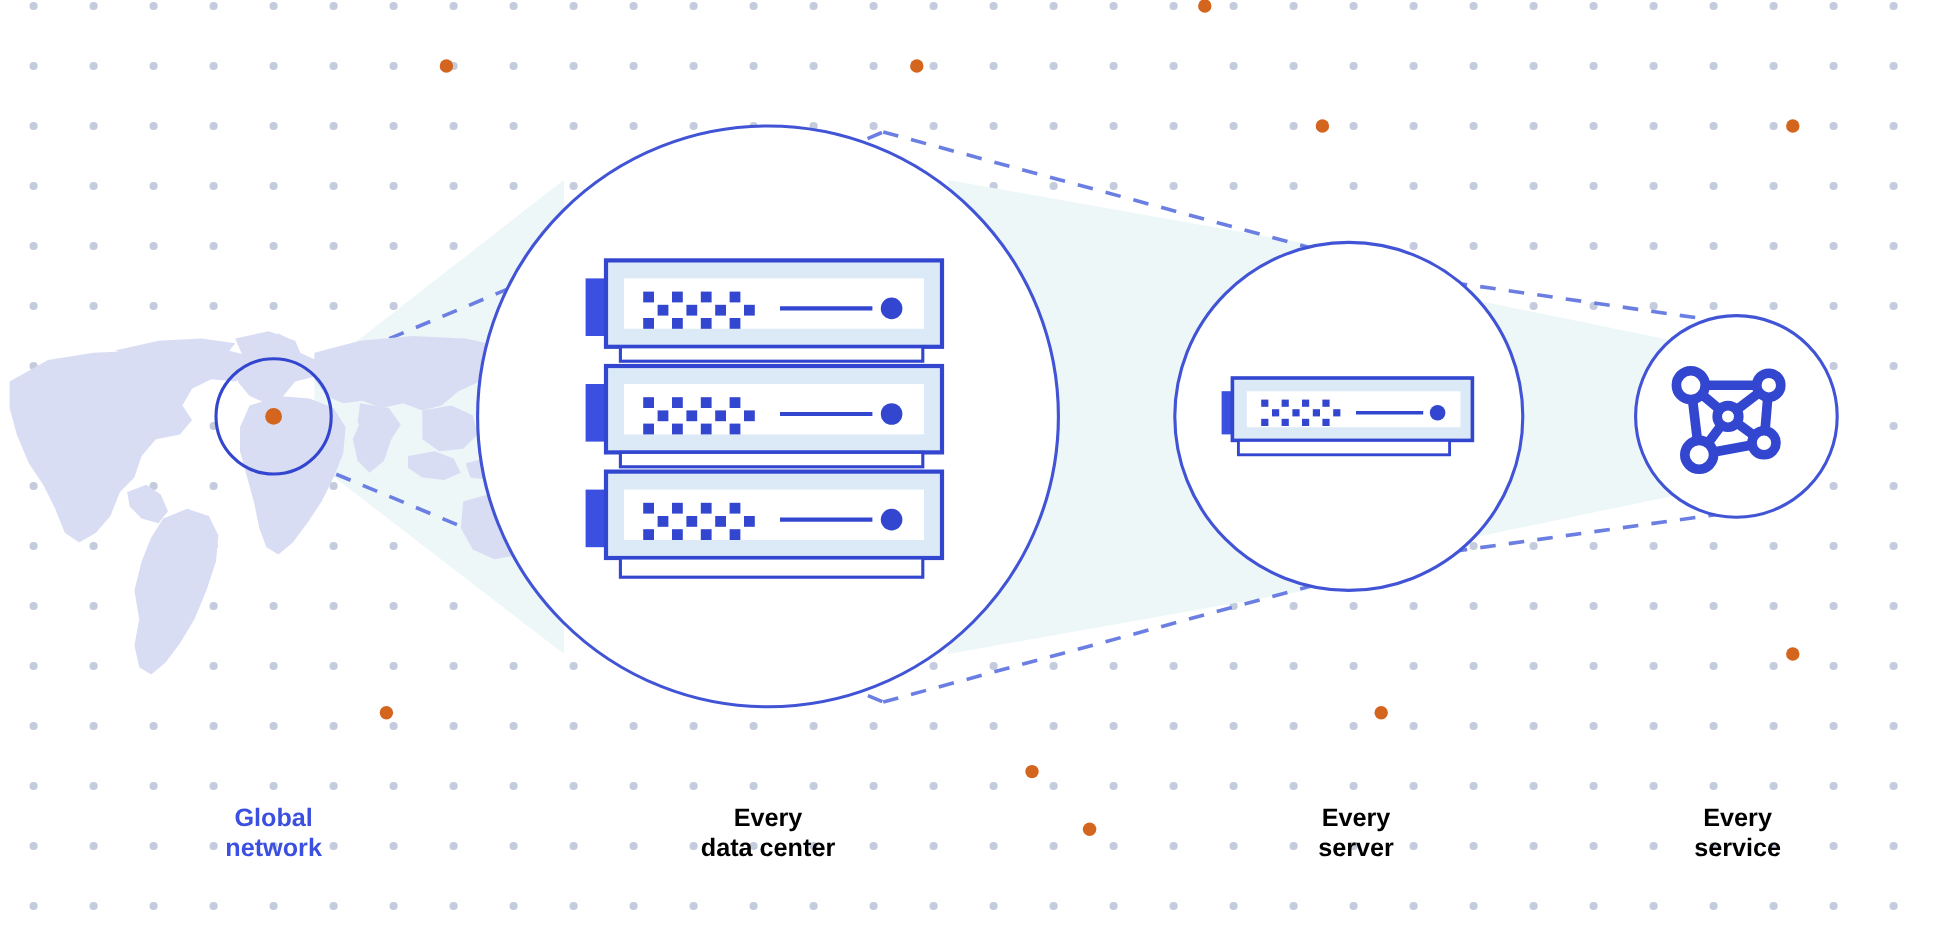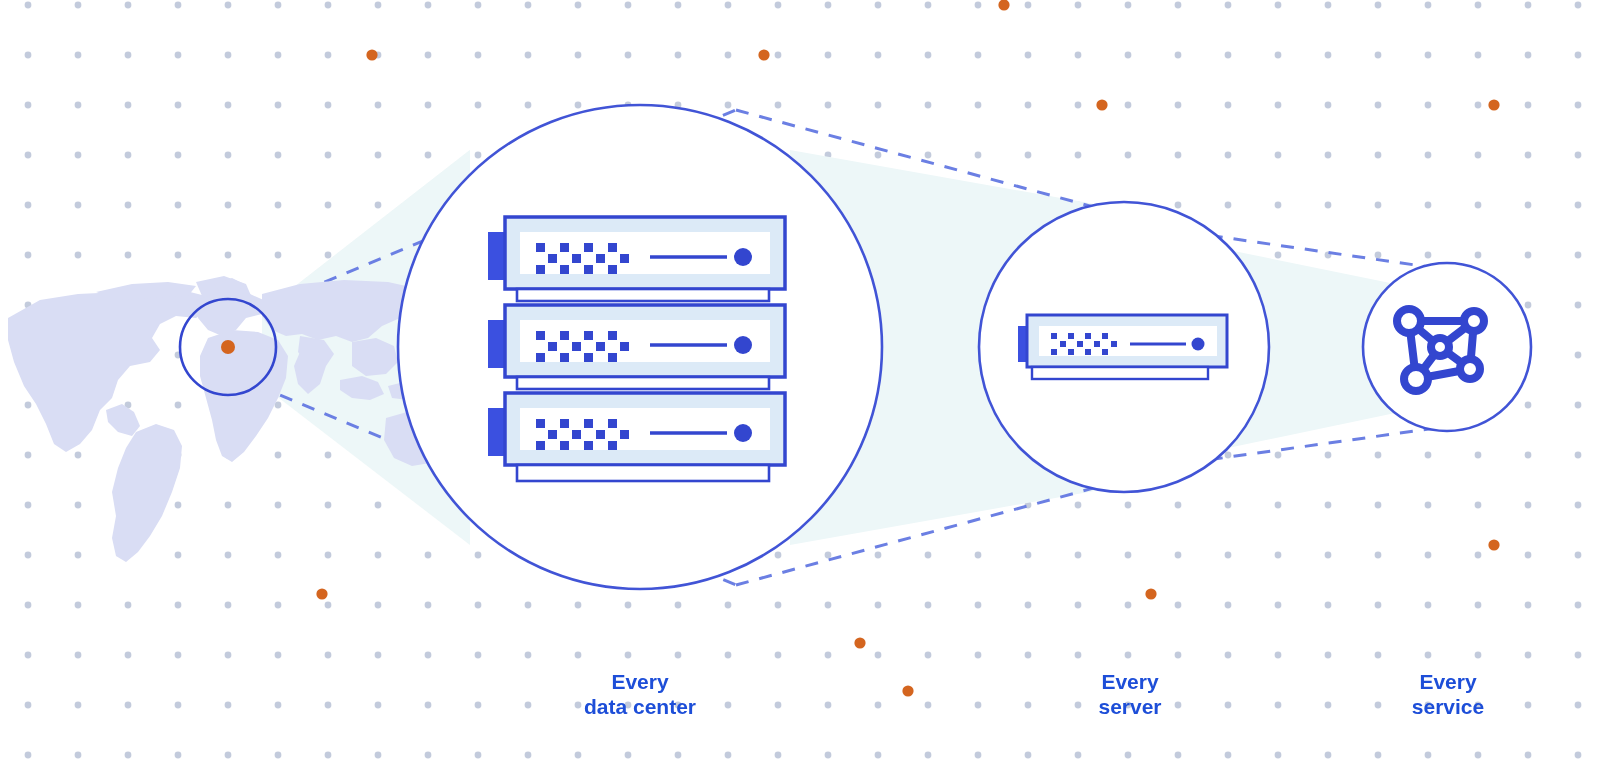--- a/index.html
+++ b/index.html
@@ -6,21 +6,21 @@
   html,body{margin:0;padding:0;background:#ffffff;}
   body{
     font-family:"Liberation Sans","DejaVu Sans",sans-serif;
     width:1620px;height:782px;overflow:hidden;
   }
   #stage{position:relative;width:1620px;height:782px;background:#ffffff;}
   #stage svg.layer{position:absolute;left:0;top:0;width:1620px;height:782px;}
   .lbl{
     position:absolute;text-align:center;
     font-size:21px;font-weight:700;line-height:25px;
-    color:#1d4ed8;white-space:pre-line;
+    color:#000000;white-space:pre-line;
   }
   .lbl.accent{color:#3b50e0;}
 </style>
 </head>
 <body>
 
 <div id="stage">
 
   <svg class="layer" viewBox="0 0 1620 782">
     <g id="grid-dots">
@@ -779,20 +779,22 @@
         <circle cx="1102" cy="105" r="5.6" fill="#d4651f"></circle>
         <circle cx="1494" cy="105" r="5.6" fill="#d4651f"></circle>
         <circle cx="1494" cy="545" r="5.6" fill="#d4651f"></circle>
         <circle cx="322" cy="594" r="5.6" fill="#d4651f"></circle>
         <circle cx="1151" cy="594" r="5.6" fill="#d4651f"></circle>
         <circle cx="860" cy="643" r="5.6" fill="#d4651f"></circle>
         <circle cx="908" cy="691" r="5.6" fill="#d4651f"></circle>
       </g>
   </svg>
 
+  <div class="lbl accent" style="left:128px;top:669px;width:200px;">Global
+network</div>
 
   <div class="lbl" style="left:540px;top:669px;width:200px;">Every
 data center</div>
 
   <div class="lbl" style="left:1030px;top:669px;width:200px;">Every
 server</div>
 
   <div class="lbl" style="left:1348px;top:669px;width:200px;">Every
 service</div>
 

